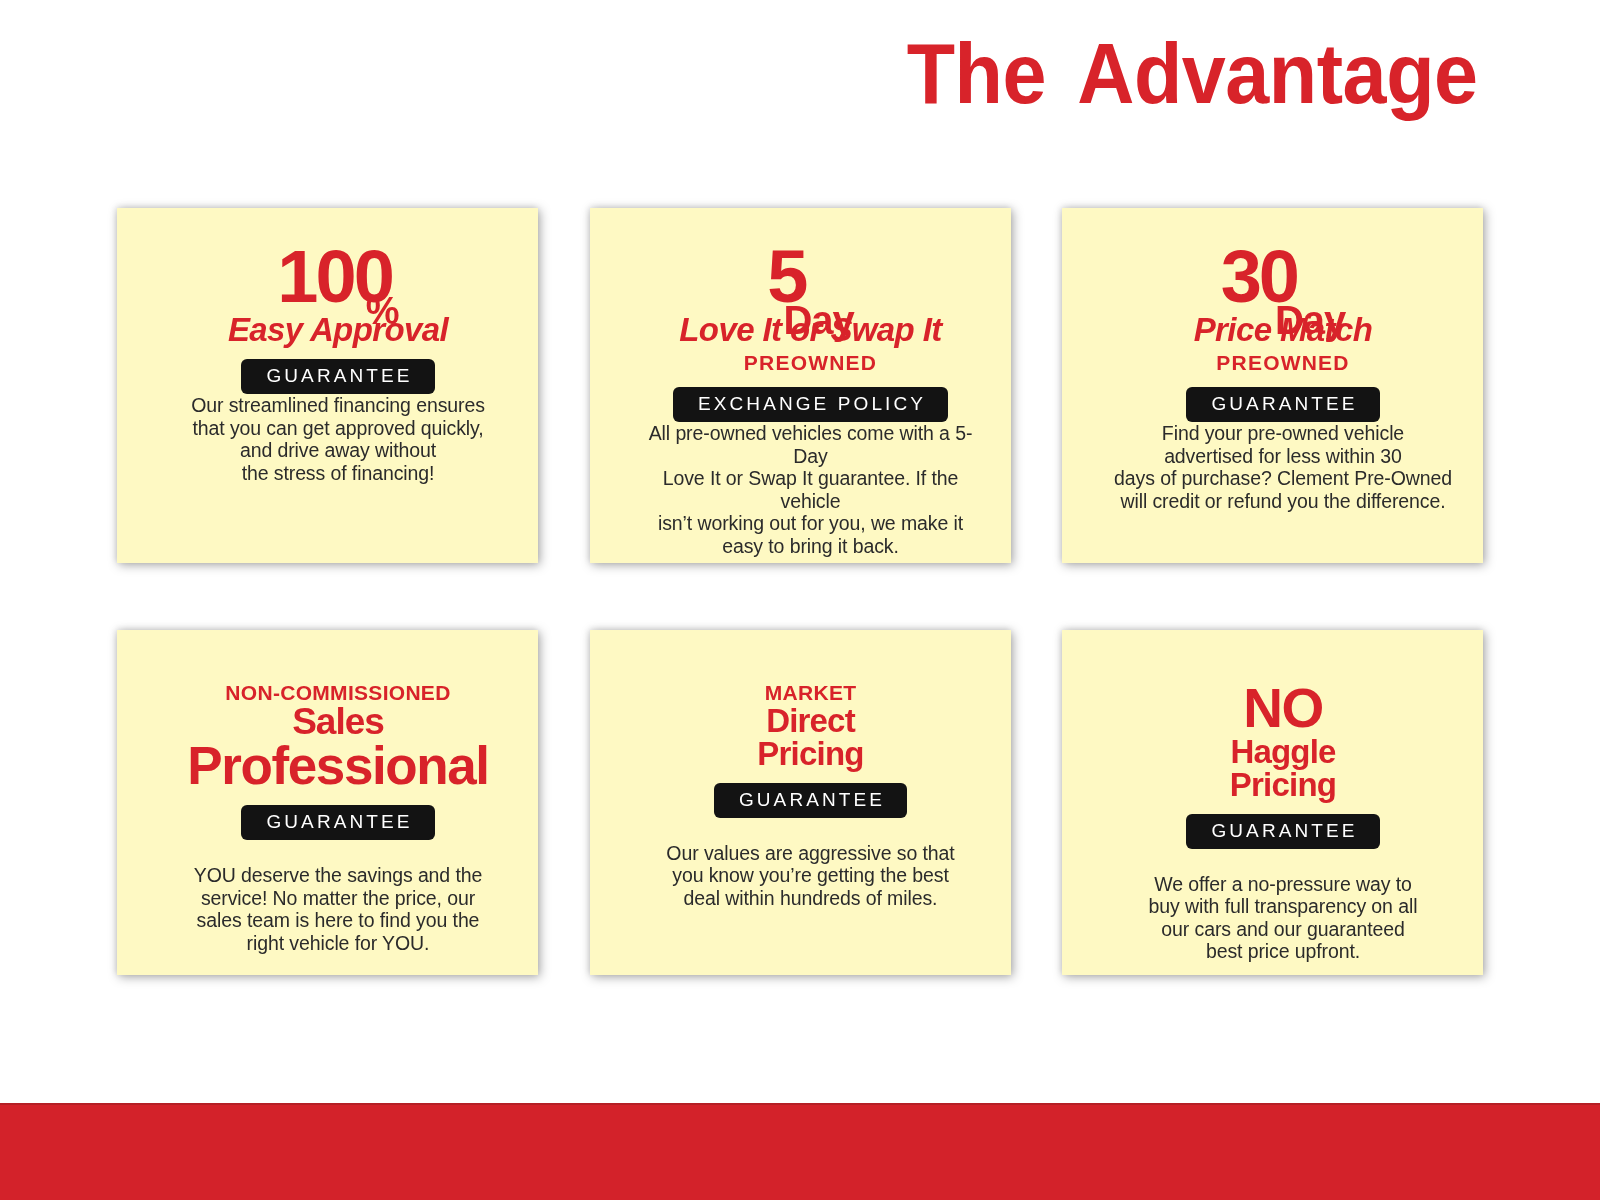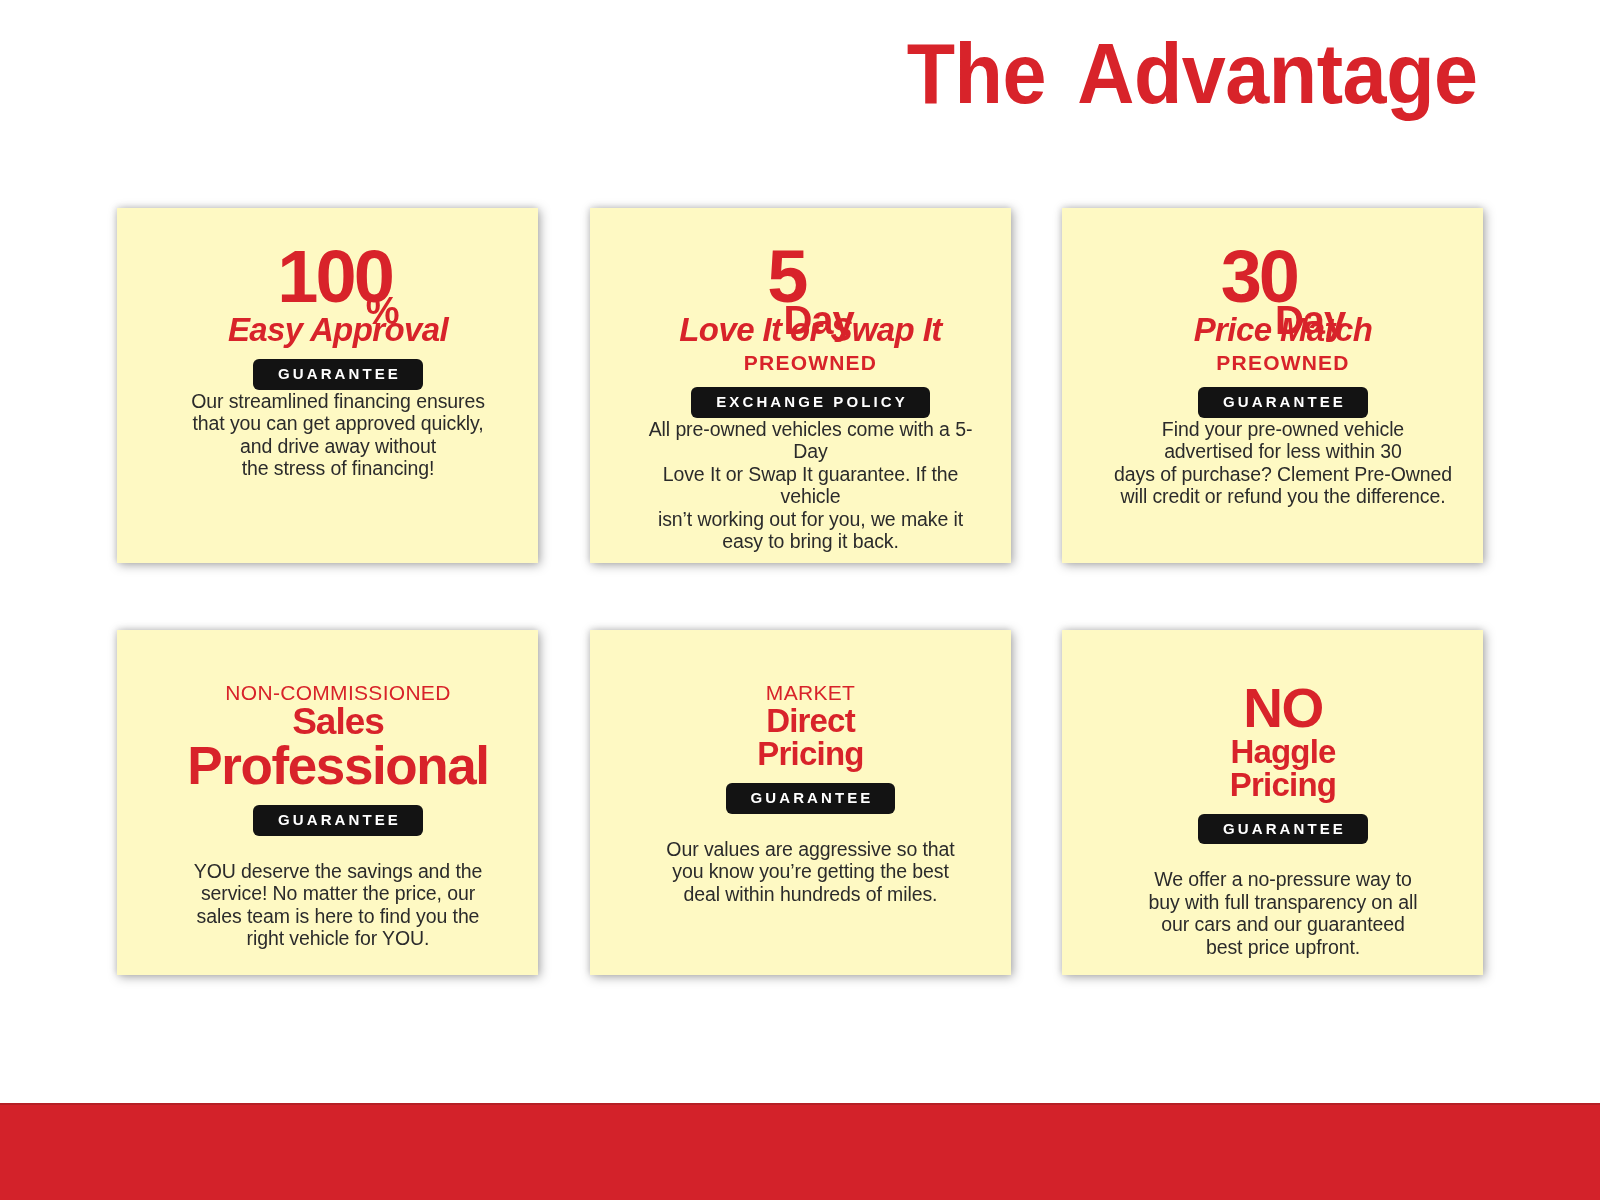--- a/index.html
+++ b/index.html
@@ -119,21 +119,21 @@
   }
   .line-sub {
     font-size: 21px;
     font-weight: 700;
     letter-spacing: 1.2px;
     line-height: 1.05;
     margin-top: 6px;
   }
   .line-eyebrow {
     font-size: 21px;
-    font-weight: 400;
+    font-weight: 700;
     letter-spacing: 0.3px;
     line-height: 1.05;
   }
   .line-xl {
     font-size: 53px;
     font-weight: 700;
     letter-spacing: -1.4px;
     line-height: 0.98;
   }
   .line-lg {
@@ -153,22 +153,22 @@
     font-weight: 700;
     letter-spacing: -1.5px;
     line-height: 0.96;
   }
 
   
   .badge {
     background: #131313;
     color: #ffffff;
     border-radius: 6px;
-    font-size: 15px;
-    font-weight: 700;
+    font-size: 19px;
+    font-weight: 400;
     letter-spacing: 3.1px;
     padding: 7px 22px 7px 25px;
     display: inline-block;
     line-height: 1.1;
     white-space: nowrap;
   }
   .badge-wrap { margin-top: 13px; text-align: center; width: 100%; }
 
   
   .body-copy {

